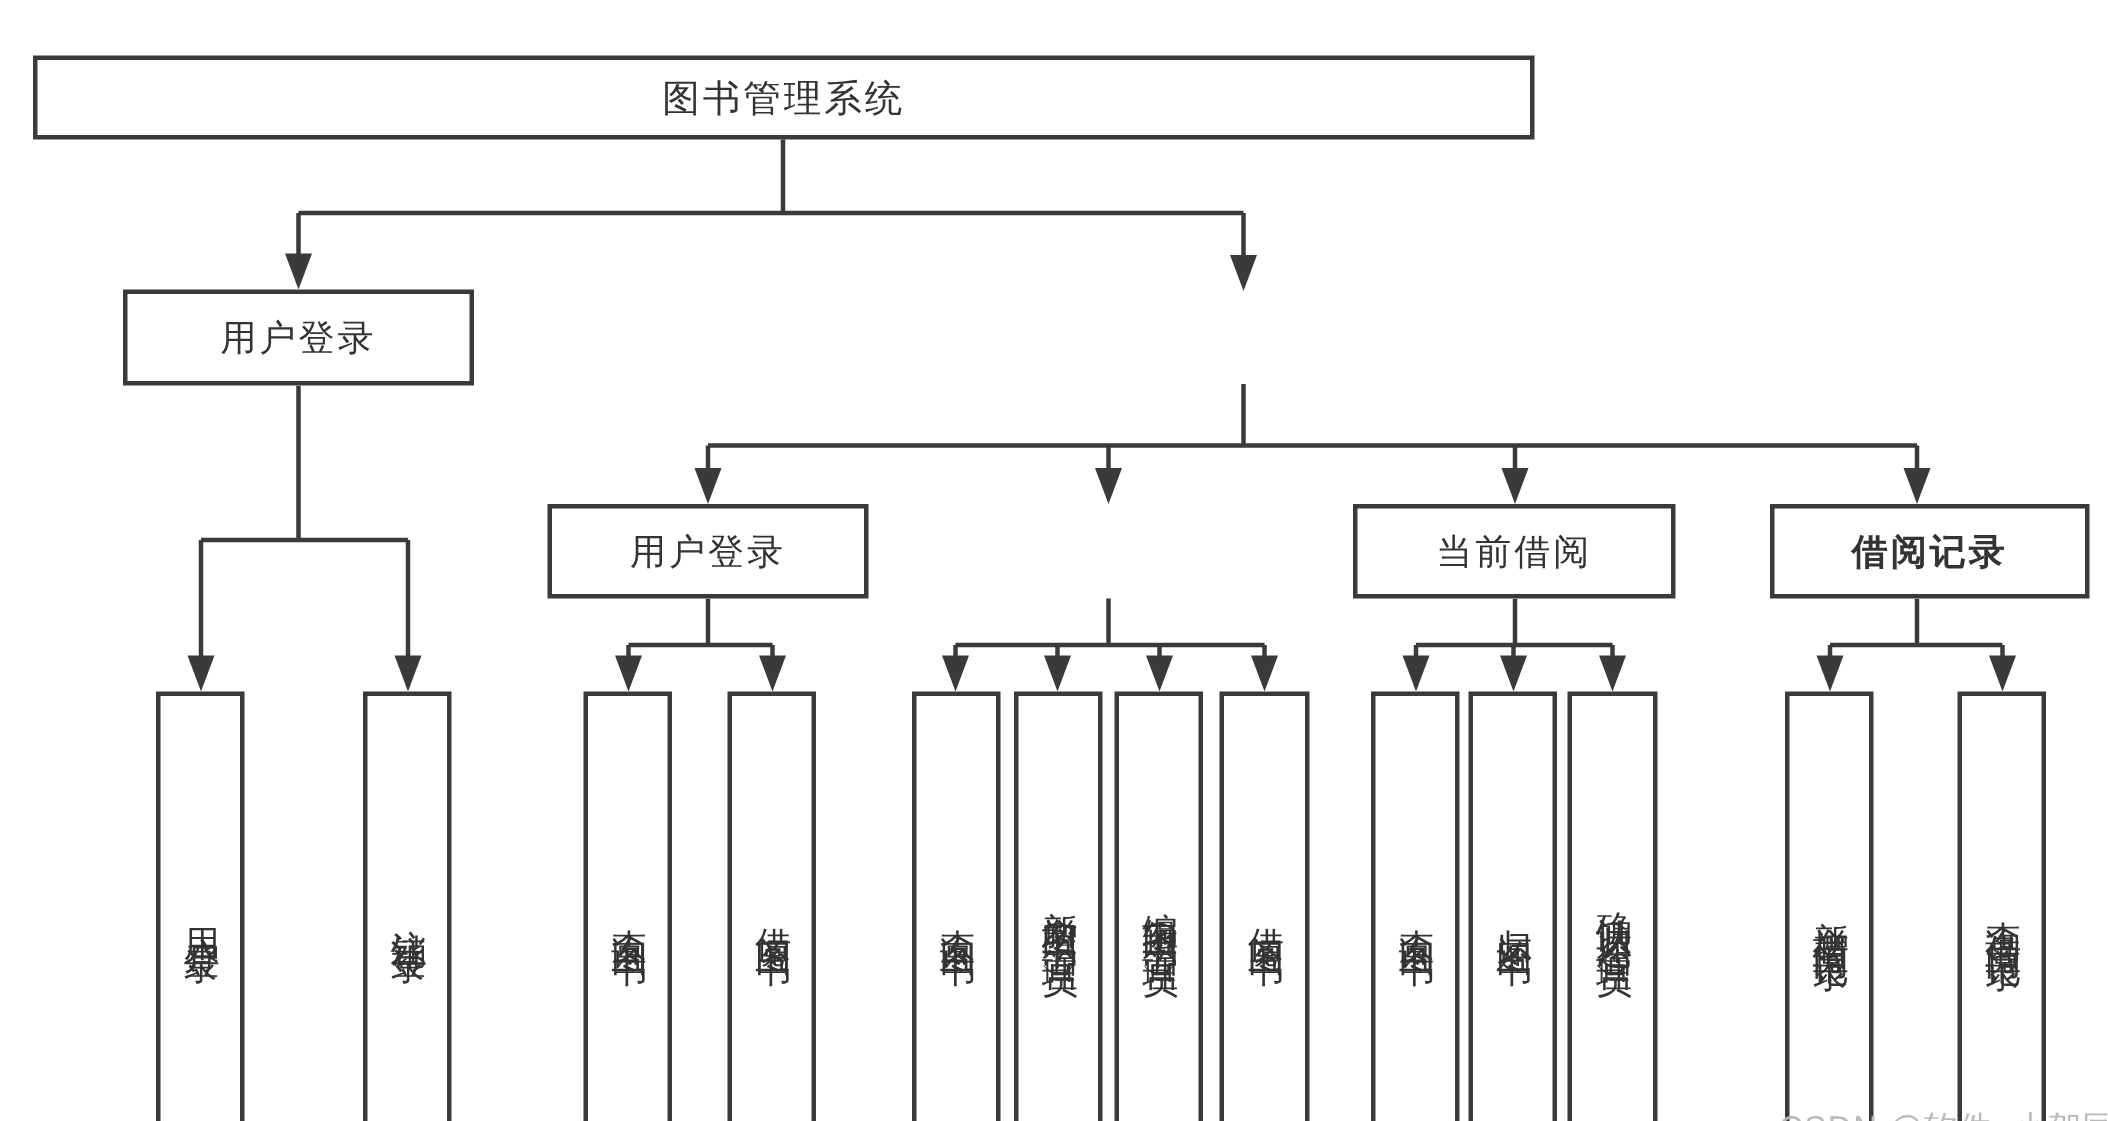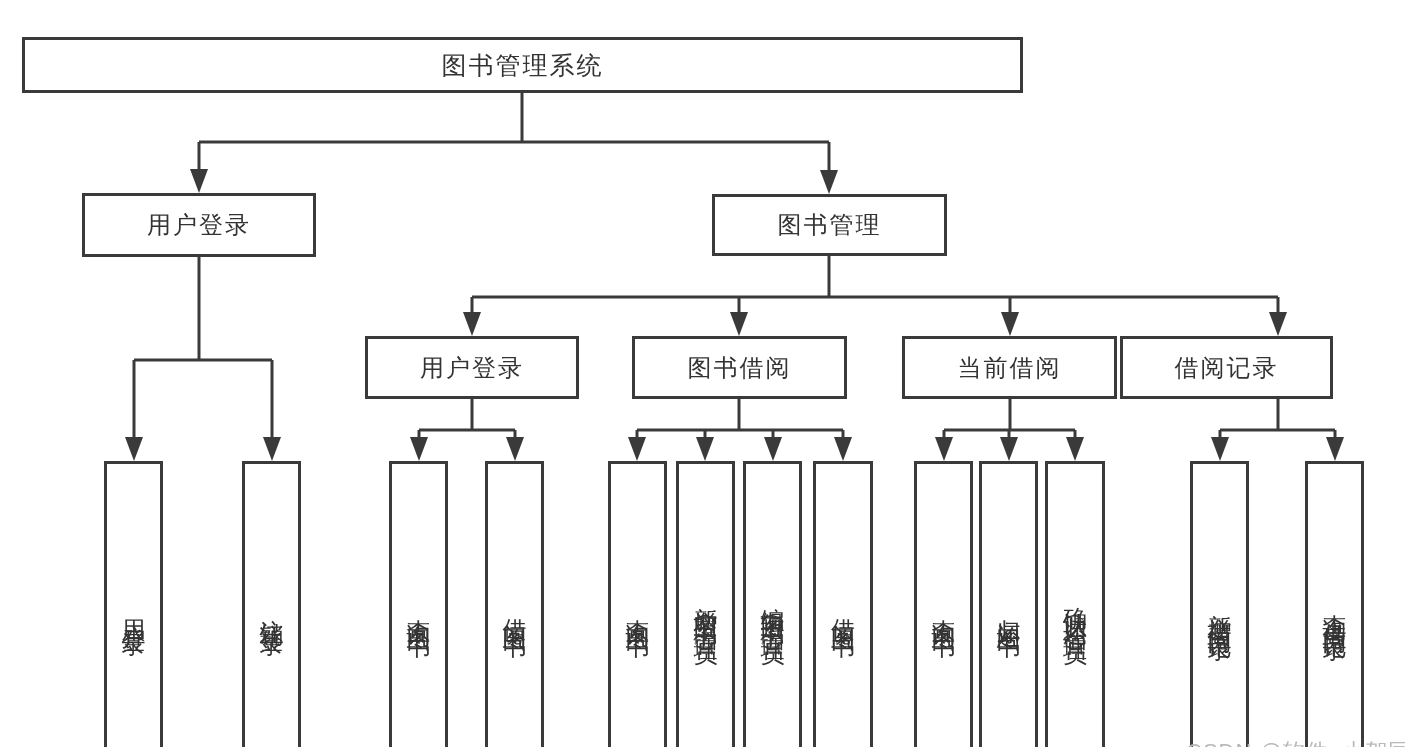--- a/index.html
+++ b/index.html
@@ -112,34 +112,28 @@
       <polygon points="1326,413 1344,413 1335,437" class="ahead"></polygon>
     </svg>
 
   <div class="node root" style="left:22px; top:13px; width:1001px; height:56px;">
     <span>图书管理系统</span>
   </div>
 
   <div class="node" style="left:82px; top:169px; width:234px; height:64px;">
     <span>用户登录</span>
   </div>
-  <div class="node" style="left:712px; top:170px; width:235px; height:62px;">
-    <span>图书管理</span>
-  </div>
 
   <div class="node" style="left:365px; top:312px; width:214px; height:63px;">
     <span>用户登录</span>
   </div>
-  <div class="node" style="left:632px; top:312px; width:215px; height:63px;">
-    <span>图书借阅</span>
-  </div>
   <div class="node" style="left:902px; top:312px; width:215px; height:63px;align-items:center;">
     <span>当前借阅</span>
   </div>
-  <div class="node" style="left:1120px; top:312px; width:213px; height:63px;">
+  <div class="node" style="left:1180px; top:312px; width:213px; height:63px;font-weight:bold;">
     <span>借阅记录</span>
   </div>
 
   <div class="node leaf" style="left:104px; top:437px; width:59px; height:298px;">
     <span>用户登录</span>
   </div>
   <div class="node leaf" style="left:242px; top:437px; width:59px; height:298px;">
     <span>注销登录</span>
   </div>
 

